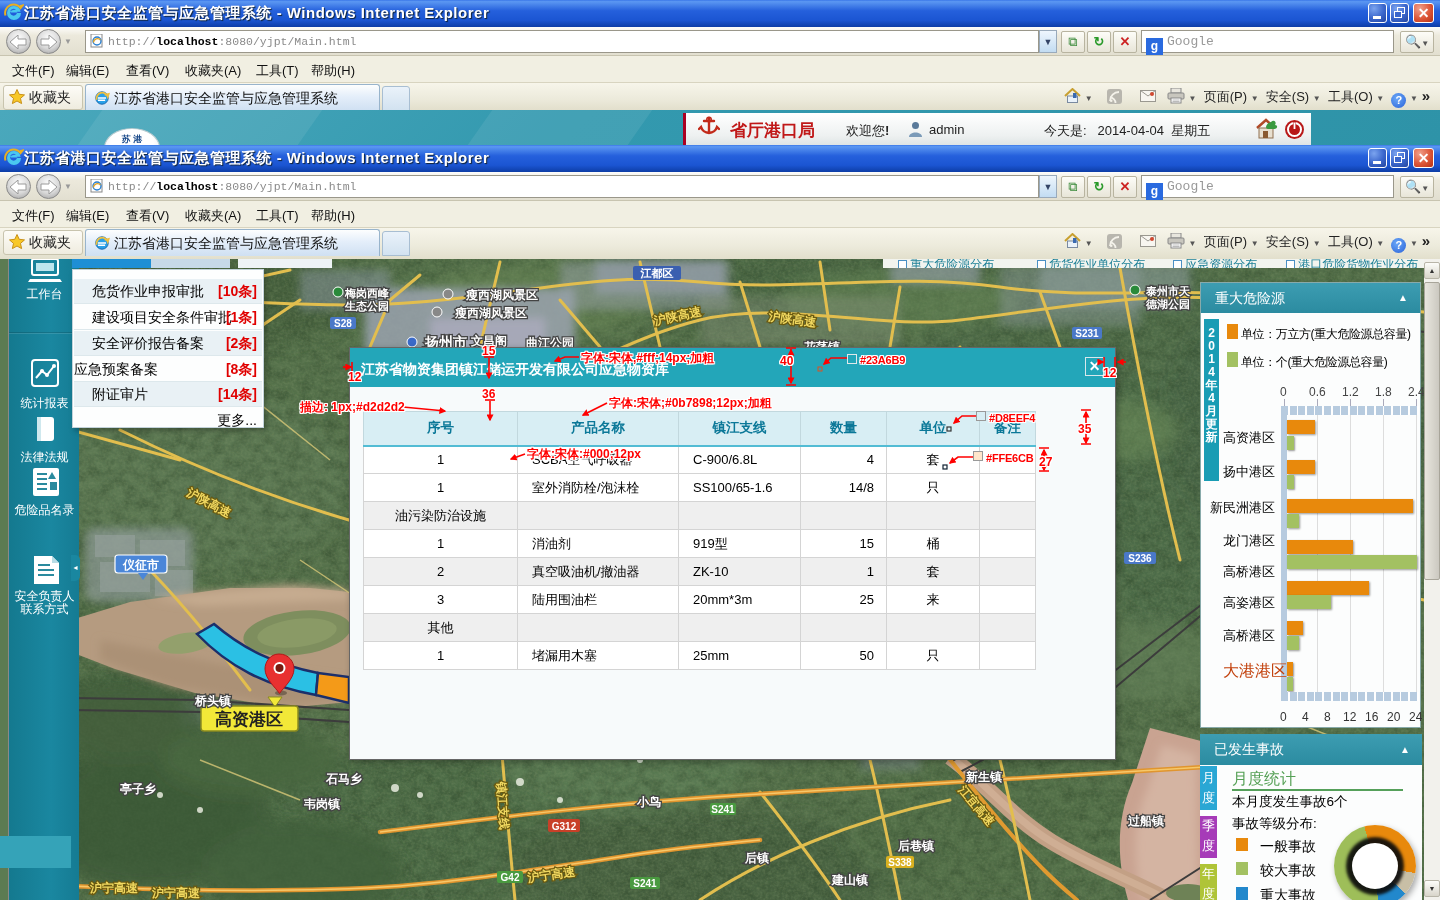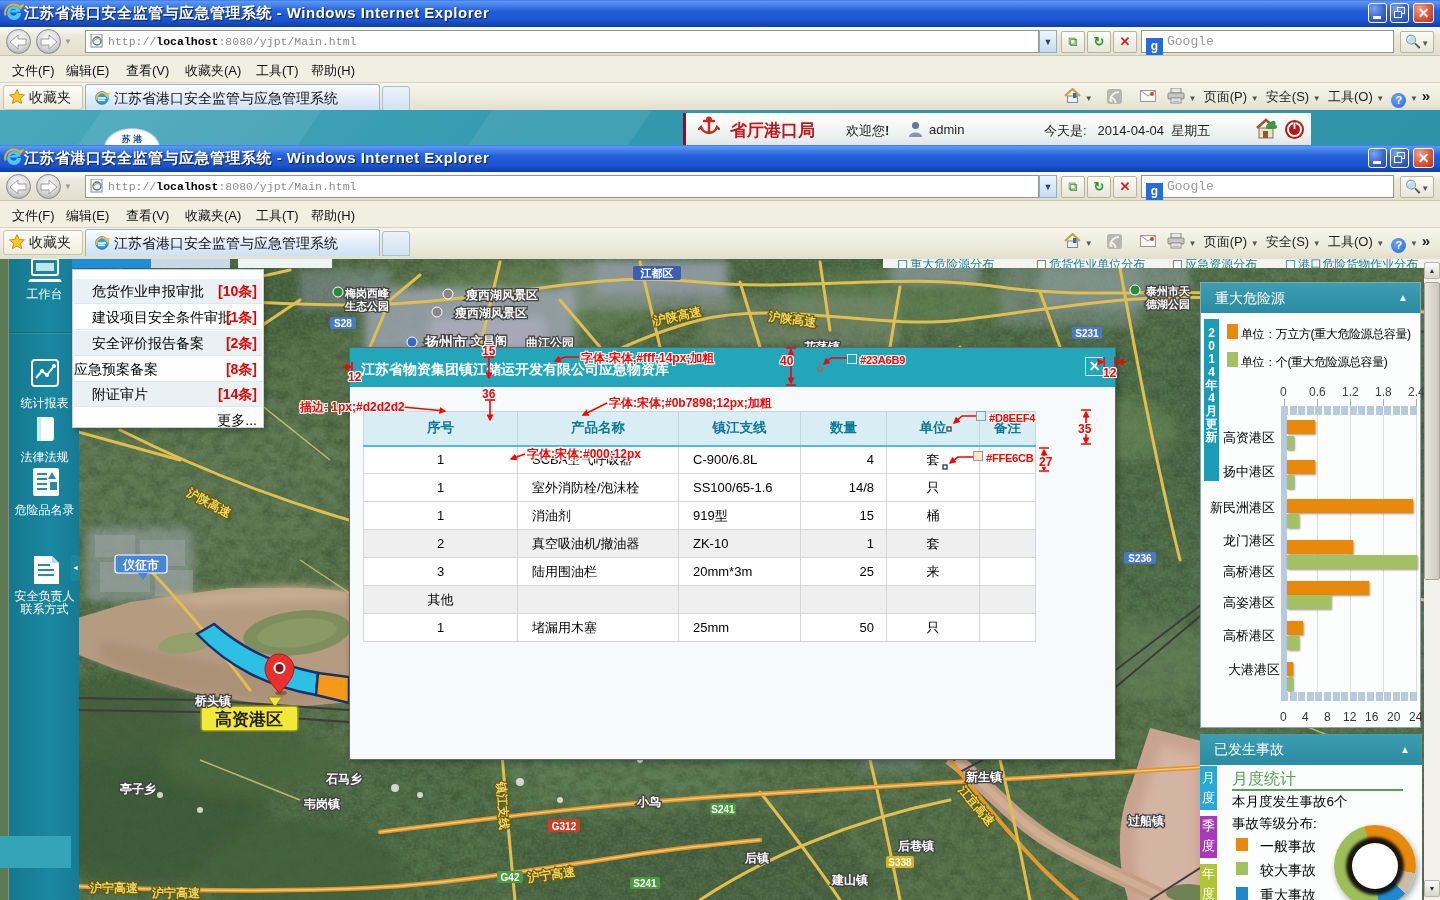--- a/index.html
+++ b/index.html
@@ -598,20 +598,28 @@
           <td class="r">4</td>
           <td>套</td>
           <td></td>
         </tr>
   <tr>
           <td>1</td>
           <td class="l">室外消防栓/泡沫栓</td>
           <td class="l">SS100/65-1.6</td>
           <td class="r">14/8</td>
           <td>只</td>
+          <td></td>
+        </tr>
+  <tr class="alt">
+          <td>油污染防治设施</td>
+          <td></td>
+          <td></td>
+          <td></td>
+          <td></td>
           <td></td>
         </tr>
   <tr>
           <td>1</td>
           <td class="l">消油剂</td>
           <td class="l">919型</td>
           <td class="r">15</td>
           <td>桶</td>
           <td></td>
         </tr>
@@ -755,21 +763,21 @@
   <div class="abs" style="left:86px;top:283px;width:6px;height:14px;background:#e8890c;box-shadow:1px 1px 2px rgba(0,0,0,.4)"></div>
   <div class="abs" style="left:86px;top:298px;width:6px;height:14px;background:#a3c162;box-shadow:1px 1px 2px rgba(0,0,0,.4)"></div>
 
   <div class="abs" style="right:147px;top:50px;color:#000;font-size:13px;white-space:nowrap">高资港区</div>
   <div class="abs" style="right:147px;top:84px;color:#000;font-size:13px;white-space:nowrap">扬中港区</div>
   <div class="abs" style="right:147px;top:120px;color:#000;font-size:13px;white-space:nowrap">新民洲港区</div>
   <div class="abs" style="right:147px;top:153px;color:#000;font-size:13px;white-space:nowrap">龙门港区</div>
   <div class="abs" style="right:147px;top:184px;color:#000;font-size:13px;white-space:nowrap">高桥港区</div>
   <div class="abs" style="right:147px;top:215px;color:#000;font-size:13px;white-space:nowrap">高姿港区</div>
   <div class="abs" style="right:147px;top:248px;color:#000;font-size:13px;white-space:nowrap">高桥港区</div>
-  <div class="abs" style="right:142px;top:282px;color:#000000;font-size:13px;white-space:nowrap">大港港区</div>
+  <div class="abs" style="right:135px;top:282px;color:#c2410c;font-size:16px;white-space:nowrap">大港港区</div>
 
   <div class="abs" style="left:80px;top:313px;width:138px;height:9px;background:repeating-linear-gradient(90deg,#b7cbdf 0,#b7cbdf 7px,#fff 7px,#fff 8.6px)"></div>
   <span class="abs" style="left:79px;top:331px;color:#333">0</span>
       <span class="abs" style="left:101px;top:331px;color:#333">4</span>
       <span class="abs" style="left:123px;top:331px;color:#333">8</span>
       <span class="abs" style="left:142px;top:331px;color:#333">12</span>
       <span class="abs" style="left:164px;top:331px;color:#333">16</span>
       <span class="abs" style="left:186px;top:331px;color:#333">20</span>
       <span class="abs" style="left:208px;top:331px;color:#333">24</span>
  </div>

